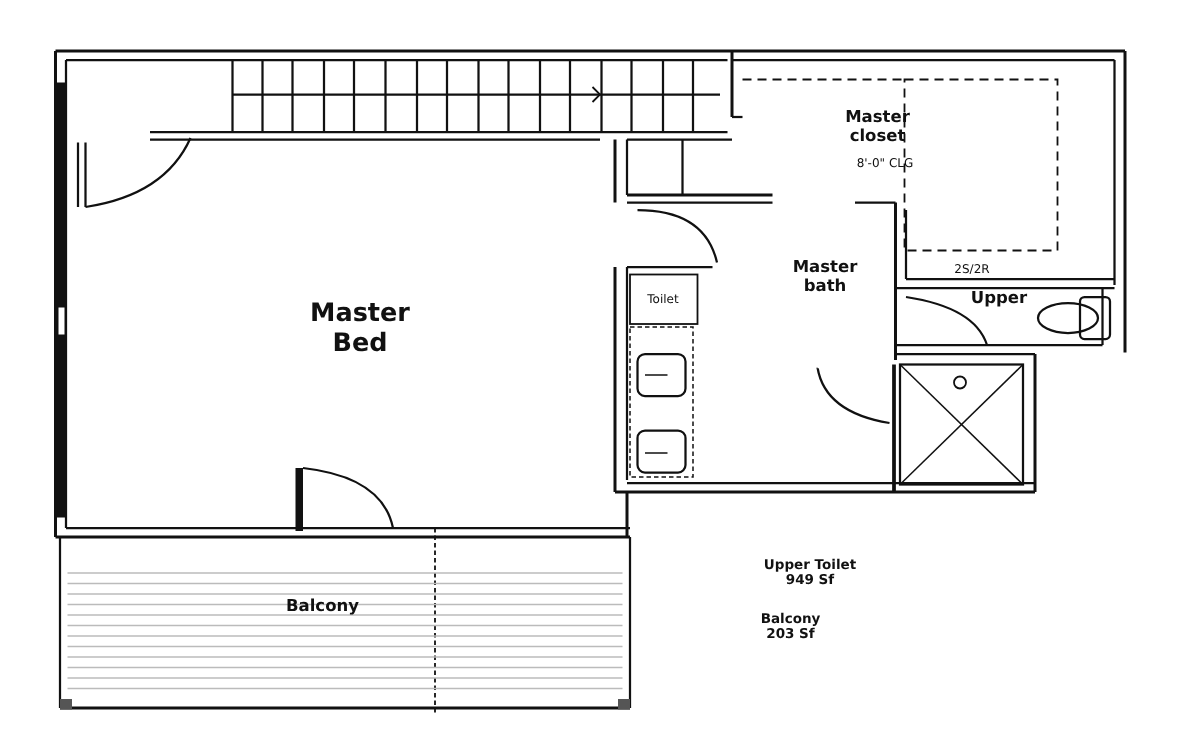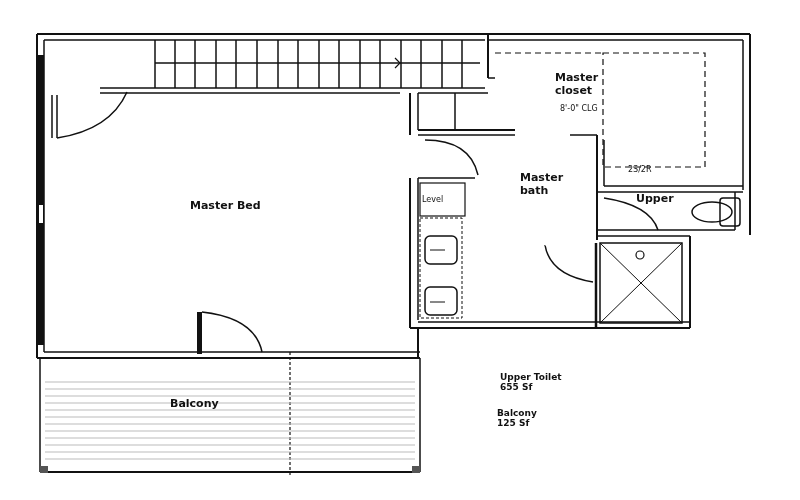--- a/index.html
+++ b/index.html
@@ -1,18 +1,18 @@
 <!DOCTYPE html>
 <html><head>
   <meta charset="utf-8">
   <style>
     html, body { margin:0; padding:0; background:#fff; }
     body { width:800px; height:500px; position:relative; overflow:hidden; font-family:"DejaVu Sans", sans-serif; }
     svg { position:absolute; left:0; top:0; }
-    .lbl { position:absolute; font-family:"DejaVu Sans", sans-serif; font-weight:bold; color:#111; text-align:left; line-height:1.15; }
+    .lbl { position:absolute; font-family:"DejaVu Sans", sans-serif; font-weight:bold; color:#111; text-align:center; line-height:1.15; }
     .sm { font-weight:normal; }
   </style>
 </head>
 <body>
 
 <svg width="800" height="500" viewBox="0 0 800 500">
   <g stroke="#111" fill="none" stroke-width="2">
 
     <rect x="37" y="33" width="713" height="2" fill="#111" stroke="none"></rect>
     <line x1="37" y1="34" x2="37" y2="358"></line>
@@ -128,35 +128,35 @@
           <line x1="45" y1="445" x2="415" y2="445"></line>
         <line x1="45" y1="452" x2="415" y2="452"></line>
           <line x1="45" y1="459" x2="415" y2="459"></line>
       </g>
       <rect x="40" y="466" width="8" height="7" fill="#555" stroke="none"></rect>
       <rect x="412" y="466" width="8" height="7" fill="#555" stroke="none"></rect>
     </g>
   </g>
 </svg>
 
-<div class="lbl" style="left:190px;top:200px;width:100px;font-size:11px;">Master Bed</div>
+<div class="lbl" style="left:190px;top:200px;width:100px;font-size:17px;">Master Bed</div>
 <div class="lbl" style="left:555px;top:72px;width:60px;font-size:11px;">
   <div>Master</div>
   <div>closet</div>
 </div>
 <div class="lbl sm" style="left:560px;top:104px;width:60px;font-size:8px;">8'-0" CLG</div>
-<div class="lbl sm" style="left:628px;top:165px;width:40px;font-size:8px;">2S/2R</div>
+<div class="lbl sm" style="left:628px;top:175px;width:40px;font-size:8px;">2S/2R</div>
 <div class="lbl" style="left:520px;top:172px;width:60px;font-size:11px;">
   <div>Master</div>
   <div>bath</div>
 </div>
 <div class="lbl" style="left:636px;top:193px;width:60px;font-size:11px;">Upper</div>
-<div class="lbl sm" style="left:422px;top:195px;width:40px;font-size:8px;">Level</div>
+<div class="lbl sm" style="left:422px;top:195px;width:40px;font-size:8px;">Toilet</div>
 <div class="lbl" style="left:170px;top:398px;width:90px;font-size:11px;">Balcony</div>
 
 <div class="lbl" style="left:500px;top:372px;width:80px;font-size:9px;">
   <div>Upper Toilet</div>
-  <div>655 Sf</div>
+  <div>949 Sf</div>
 </div>
 <div class="lbl" style="left:497px;top:408px;width:60px;font-size:9px;">
   <div>Balcony</div>
-  <div>125 Sf</div>
+  <div>203 Sf</div>
 </div>
 
 </body></html>

